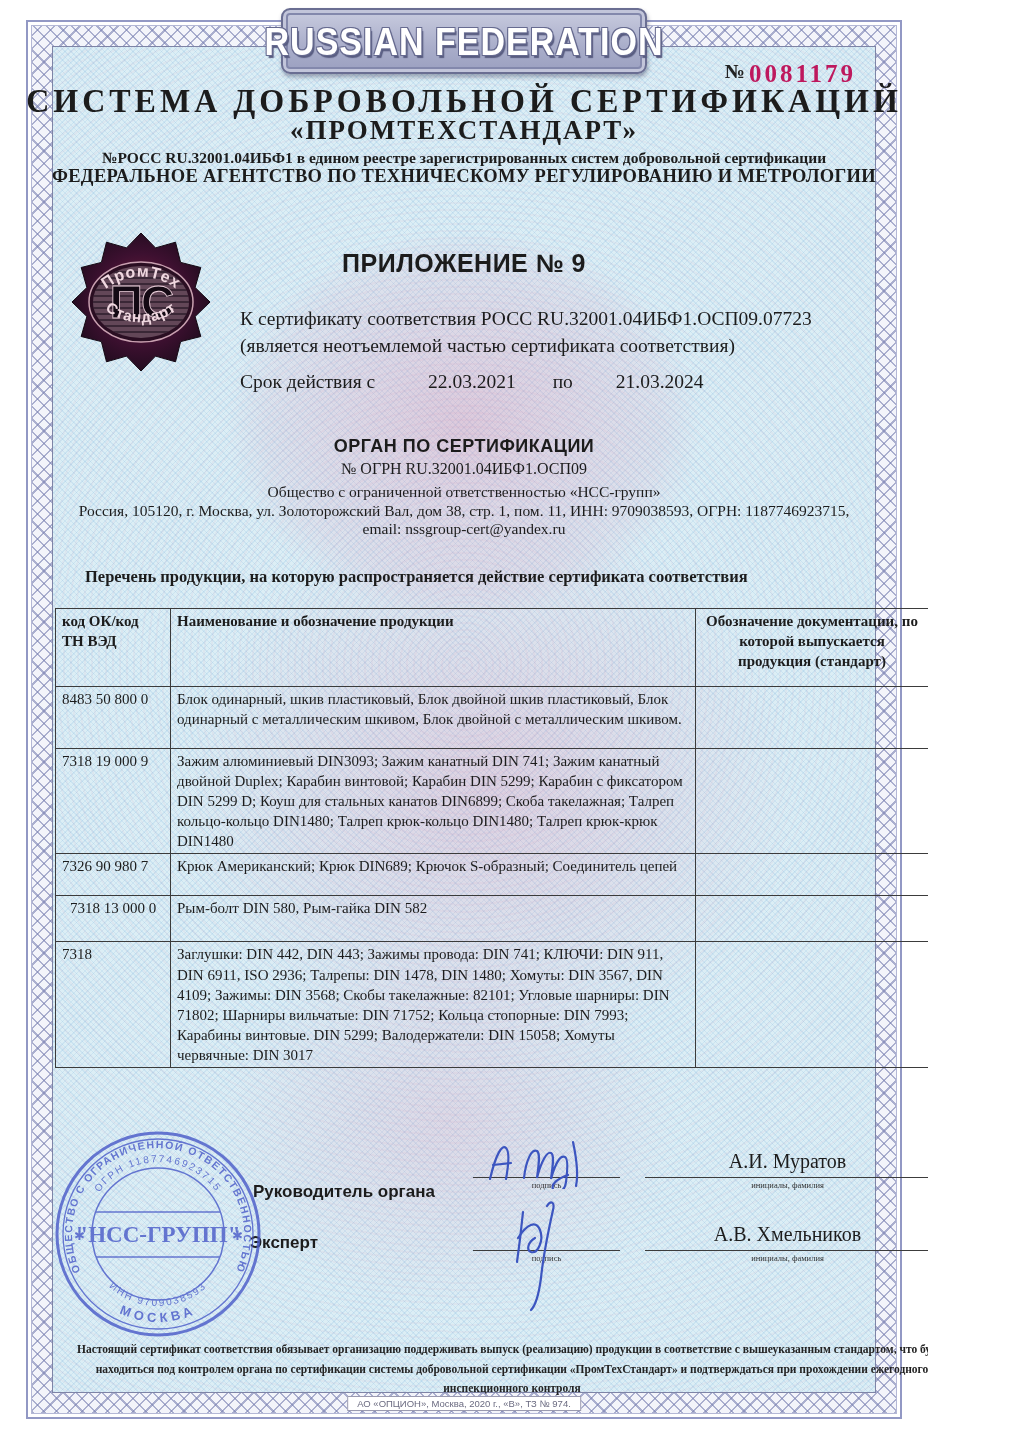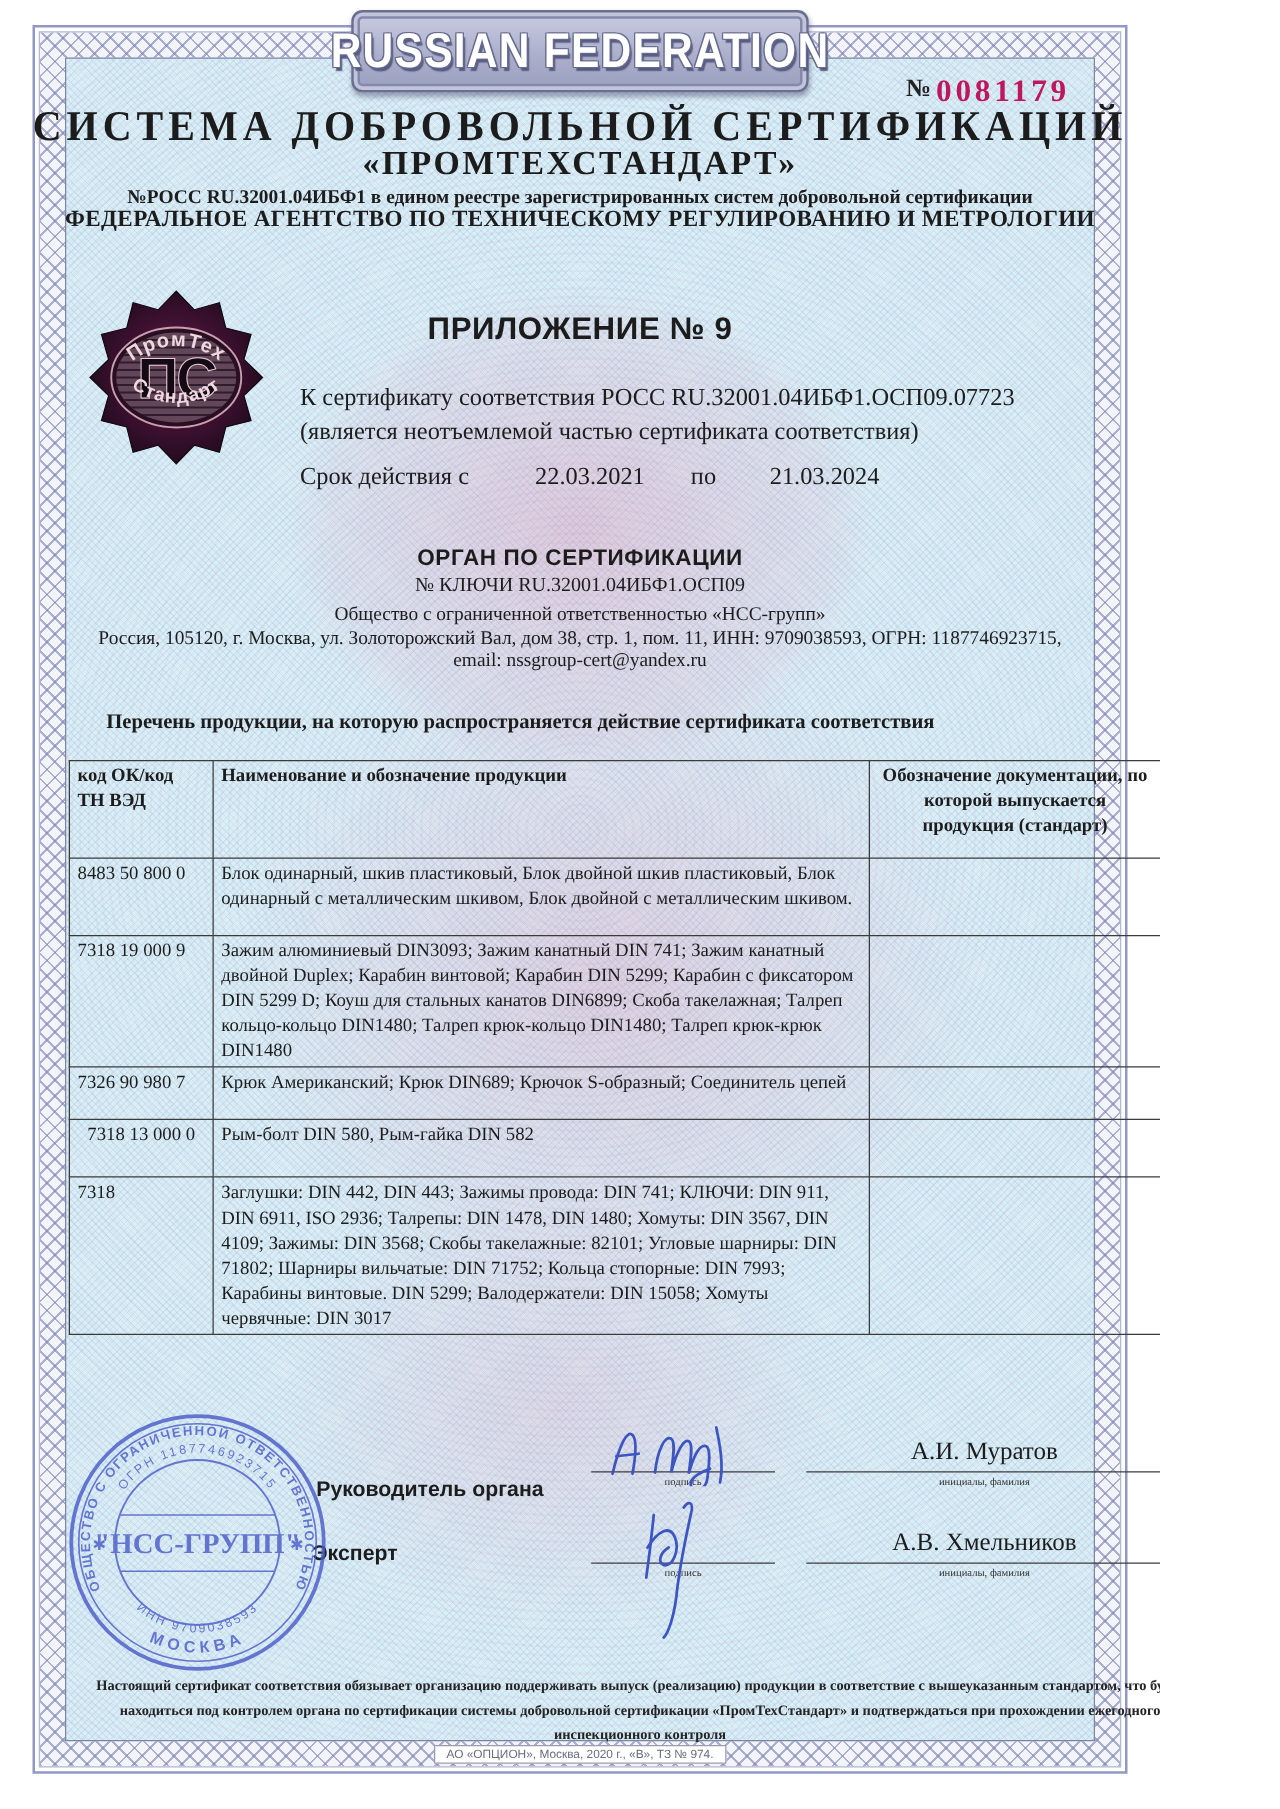--- a/index.html
+++ b/index.html
@@ -152,21 +152,21 @@
     <div>(является неотъемлемой частью сертификата соответствия)</div>
   </div>
   <div class="abs validity">
     <span>Срок действия с</span>
     <span class="gap1">22.03.2021</span>
     <span class="gap2">по</span>
     <span class="gap3">21.03.2024</span>
   </div>
 
   <div class="abs centered org-h">ОРГАН ПО СЕРТИФИКАЦИИ</div>
-  <div class="abs centered org-n">№ КЛЮЧИ RU.32001.04ИБФ1.ОСП09</div>
+  <div class="abs centered org-n">№ ОГРН RU.32001.04ИБФ1.ОСП09</div>
   <div class="abs centered org-c">Общество с ограниченной ответственностью «НСС-групп»</div>
   <div class="abs centered org-a">Россия, 105120, г. Москва, ул. Золоторожский Вал, дом 38, стр. 1, пом. 11, ИНН: 9709038593, ОГРН: 1187746923715,</div>
   <div class="abs products-h">Перечень продукции, на которую распространяется действие сертификата соответствия</div>
 
   <div class="abs centered org-e">email: nssgroup-cert@yandex.ru</div>
   <table class="prod">
     <colgroup>
         <col class="c1">
         <col class="c2">
         <col class="c3">

